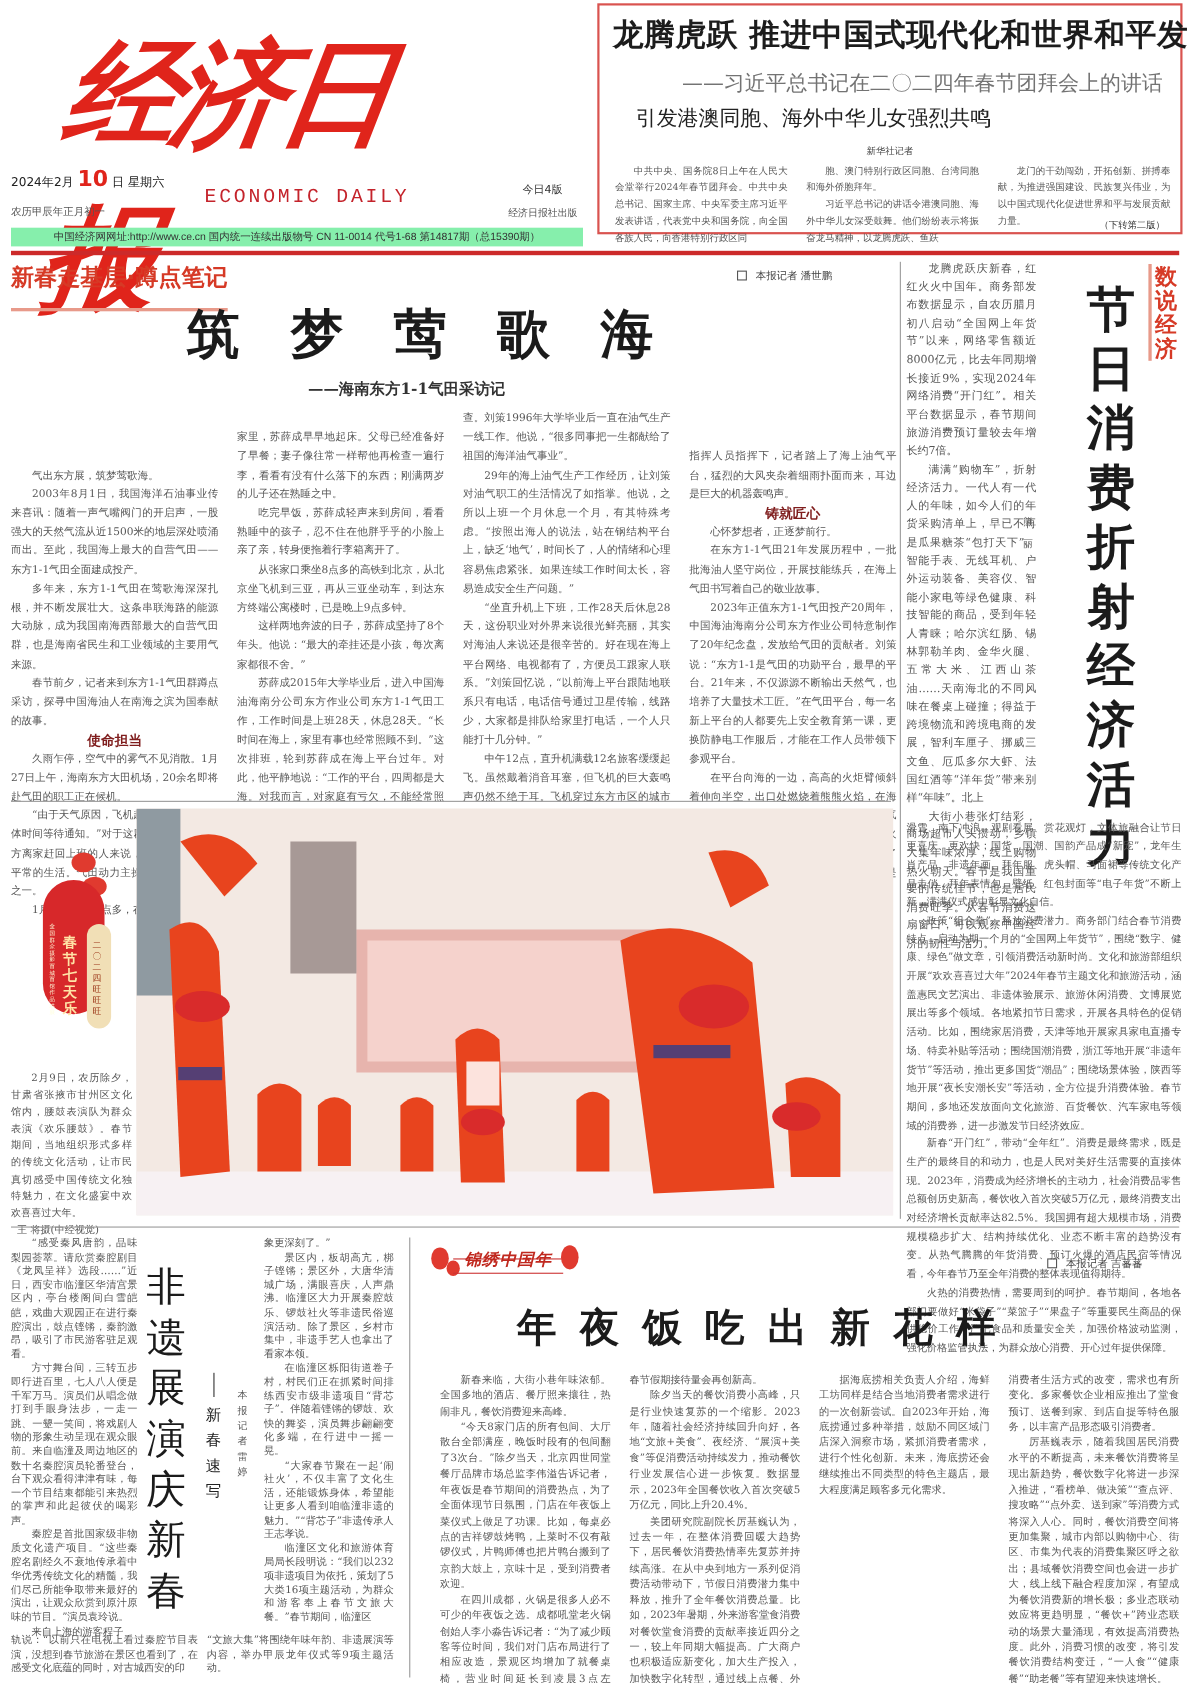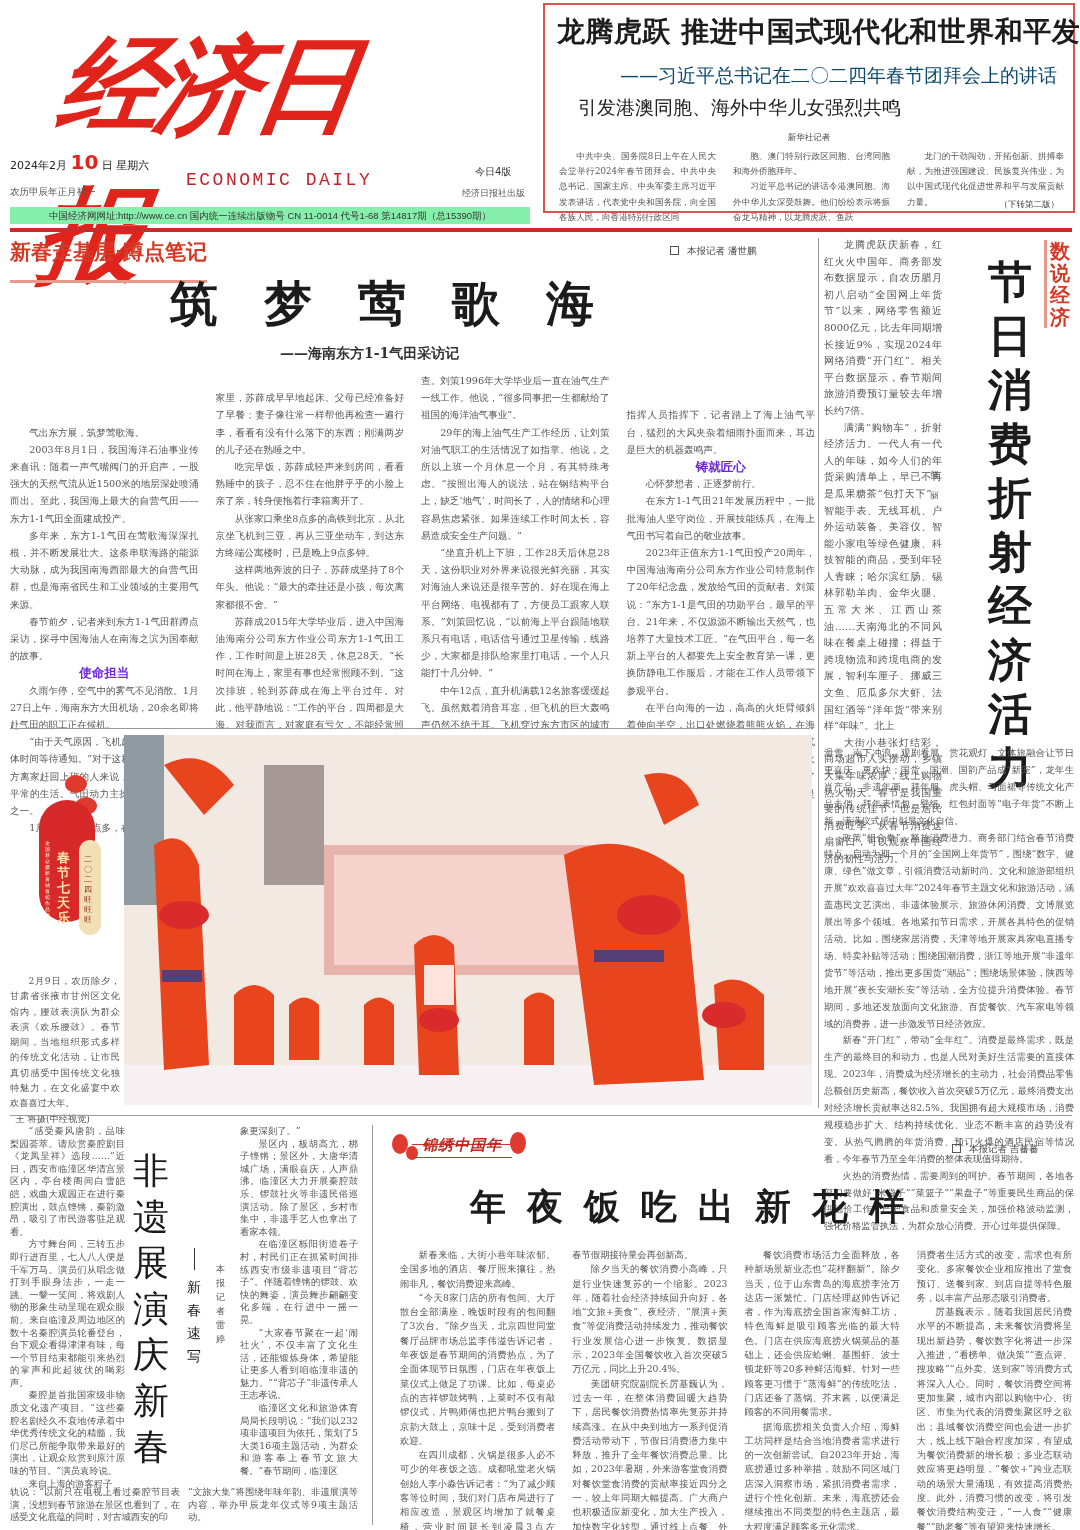--- a/index.html
+++ b/index.html
@@ -18,35 +18,35 @@
   .lunar { left:10px; top:186px; font-size:9.5px; color:#555; }
   .en-title { left:186px; top:170px; font-size:18px; letter-spacing:2.5px; color:#c4232b; font-family:Liberation Mono, monospace; }
   .today-pages { left:475px; top:165px; font-size:10px; color:#333; font-family:"DejaVu Sans", sans-serif; }
   .publisher { left:462px; top:187px; font-size:9px; color:#555; }
   .info-bar { left:10px; top:207px; width:520px; height:17px; background:#86efac; font-size:9.5px; color:#333; text-align:center; line-height:17px; font-family:"Liberation Sans", sans-serif; }
   .red-rule { left:10px; top:228px; width:1062px; height:4px; background:#cc2a2a; }
 
   
   .lead-box { left:543px; top:3px; width:532px; height:210px; border:2px solid #d9534f; background:#fff; }
   .lead-title { left:12px; top:8px; font-size:28px; font-weight:bold; color:#1c1c1c; font-family:"DejaVu Sans", sans-serif; letter-spacing:0.5px; white-space:nowrap; }
-  .lead-sub { left:75px; top:58px; font-size:19px; color:#0c4a6e; font-family:"DejaVu Sans", sans-serif; white-space:nowrap; }
+  .lead-sub { left:75px; top:58px; font-size:19px; color:#737373; font-family:"DejaVu Sans", sans-serif; white-space:nowrap; }
   .lead-sub2 { left:33px; top:90px; font-size:19px; color:#222; font-family:"DejaVu Sans", sans-serif; white-space:nowrap; }
   .lead-byline { left:0; width:100%; top:127px; text-align:center; font-size:8.5px; color:#444; }
   .lead-body { left:14px; top:144px; width:505px; }
   .lead-body .txt { font-size:8.6px; line-height:15.2px; }
   .lead-cont { right:14px; top:194px; font-size:8.5px; color:#333; }
 
   
   .sec-tag { left:10px; top:238px; font-size:21px; font-weight:bold; color:#d63a26; font-family:"DejaVu Sans", sans-serif; border-bottom:3px solid #e89a8a; padding-bottom:14px; }
   .byline1 { left:670px; top:245px; font-size:9.5px; color:#444; }
   .byline1 .box { display:inline-block; width:9px; height:9px; border:1px solid #555; margin-right:8px; vertical-align:-1px; }
   .h1 { left:170px; top:272px; font-size:48px; font-weight:bold; letter-spacing:46px; color:#1b1b1b; font-family:"DejaVu Sans", sans-serif; }
   .h1-sub { left:280px; top:345px; font-size:14px; color:#333; font-weight:bold; }
   .body1 { left:10px; top:372px; width:805px;align-items:flex-end; }
-  .subhead { text-align:center; font-weight:bold; font-size:12.5px; color:#6d28d9; text-indent:0; margin:14px 0 8px; font-family:"DejaVu Sans", sans-serif; }
+  .subhead { text-align:center; font-weight:bold; font-size:12.5px; color:#7f1d1d; text-indent:0; margin:14px 0 8px; font-family:"DejaVu Sans", sans-serif; }
   .cont-note { text-align:right; text-indent:0; }
   .rule-h { height:1px; background:#999; }
   .rule-v { width:1px; background:#999; }
 
   
   .shuo-tag { left:1044px; top:240px; width:30px; font-size:20px; line-height:22px; color:#d63a26; font-weight:bold; border-left:3px solid #e89a8a; padding-left:3px; }
   .vert-title { left:985px; top:255px; width:50px; font-size:44px; line-height:54px; font-weight:bold; color:#1b1b1b; font-family:"DejaVu Sans", sans-serif; text-align:center; }
   .author-v { left:930px; top:465px; font-size:9px; line-height:20px; width:12px; color:#666; }
   .right-narrow { left:824px; top:237px; width:118px; }
   .right-narrow .txt { font-size:10px; line-height:16.6px; }
@@ -280,21 +280,20 @@
     <p>新春来临，大街小巷年味浓郁。全国多地的酒店、餐厅照来攘往，热闹非凡，餐饮消费迎来高峰。</p>
     <p>“今天8家门店的所有包间、大厅散台全部满座，晚饭时段有的包间翻了3次台。”除夕当天，北京四世同堂餐厅品牌市场总监李伟溢告诉记者，年夜饭是春节期间的消费热点，为了全面体现节日氛围，门店在年夜饭上菜仪式上做足了功课。比如，每桌必点的吉祥锣鼓烤鸭，上菜时不仅有敲锣仪式，片鸭师傅也把片鸭台搬到了京韵大鼓上，京味十足，受到消费者欢迎。</p>
     <p>在四川成都，火锅是很多人必不可少的年夜饭之选。成都吼堂老火锅创始人李小淼告诉记者：“为了减少顾客等位时间，我们对门店布局进行了相应改造，景观区均增加了就餐桌椅，营业时间延长到凌晨3点左右。”作为成都的美食地标之一，门店在场景、食材等方面都做了精心准备，预计今年</p>
   </div>
   <div class="txt">
     <p style="text-indent:0">春节假期接待量会再创新高。</p>
     <p>除夕当天的餐饮消费小高峰，只是行业快速复苏的一个缩影。2023年，随着社会经济持续回升向好，各地“文旅+美食”、夜经济、“展演+美食”等促消费活动持续发力，推动餐饮行业发展信心进一步恢复。数据显示，2023年全国餐饮收入首次突破5万亿元，同比上升20.4%。</p>
     <p>美团研究院副院长厉基巍认为，过去一年，在整体消费回暖大趋势下，居民餐饮消费热情率先复苏并持续高涨。在从中央到地方一系列促消费活动带动下，节假日消费潜力集中释放，推升了全年餐饮消费总量。比如，2023年暑期，外来游客堂食消费对餐饮堂食消费的贡献率接近四分之一，较上年同期大幅提高。广大商户也积极适应新变化，加大生产投入，加快数字化转型，通过线上点餐、外卖配送等方式拓展服务，快速提升了市场供给水平。</p>
   </div>
   <div class="txt">
-    <p>餐饮消费市场活力全面释放，各种新场景新业态也“花样翻新”。除夕当天，位于山东青岛的海底捞李沧万达店一派繁忙。门店经理赵帅告诉记者，作为海底捞全国首家海鲜工坊，特色海鲜是吸引顾客光临的最大特色。门店在供应海底捞火锅菜品的基础上，还会供应蛤蜊、基围虾、波士顿龙虾等20多种鲜活海鲜。针对一些顾客更习惯于“蒸海鲜”的传统吃法，门店还备了蒸锅、芥末酱，以便满足顾客的不同用餐需求。</p>
     <p>据海底捞相关负责人介绍，海鲜工坊同样是结合当地消费者需求进行的一次创新尝试。自2023年开始，海底捞通过多种举措，鼓励不同区域门店深入洞察市场，紧抓消费者需求，进行个性化创新。未来，海底捞还会继续推出不同类型的特色主题店，最大程度满足顾客多元化需求。</p>
 
   </div>
   <div class="txt">
     <p style="text-indent:0">消费者生活方式的改变，需求也有所变化。多家餐饮企业相应推出了堂食预订、送餐到家、到店自提等特色服务，以丰富产品形态吸引消费者。</p>
     <p>厉基巍表示，随着我国居民消费水平的不断提高，未来餐饮消费将呈现出新趋势，餐饮数字化将进一步深入推进，“看榜单、做决策”“查点评、搜攻略”“点外卖、送到家”等消费方式将深入人心。同时，餐饮消费空间将更加集聚，城市内部以购物中心、街区、市集为代表的消费集聚区呼之欲出；县域餐饮消费空间也会进一步扩大，线上线下融合程度加深，有望成为餐饮消费新的增长极；多业态联动效应将更趋明显，“餐饮+”跨业态联动的场景大量涌现，有效提高消费热度。此外，消费习惯的改变，将引发餐饮消费结构变迁，“一人食”“健康餐”“助老餐”等有望迎来快速增长。</p>
   </div>
 </div>
 
 </body></html>

